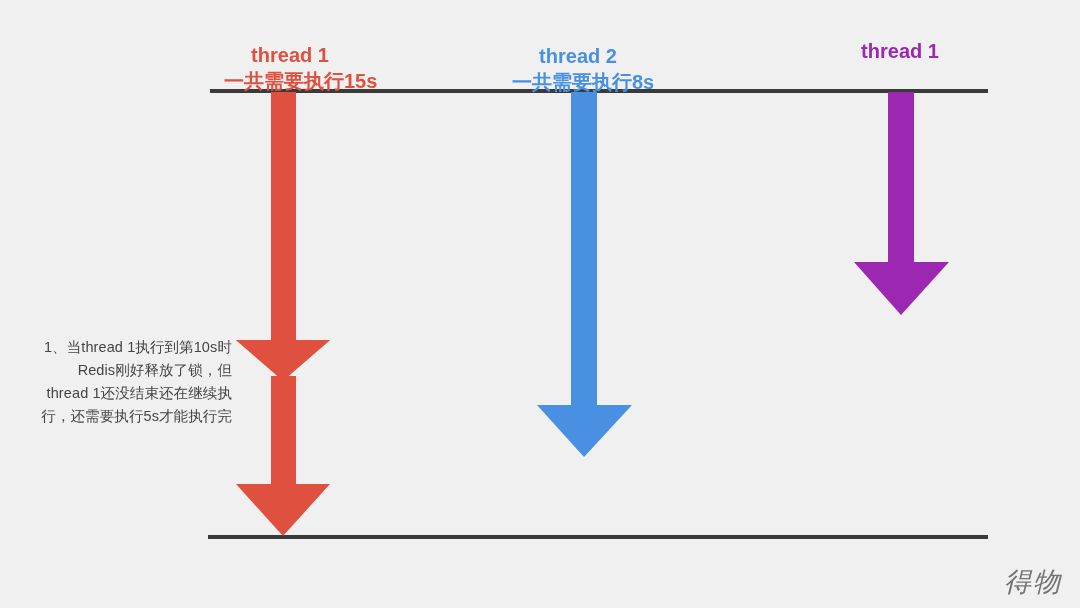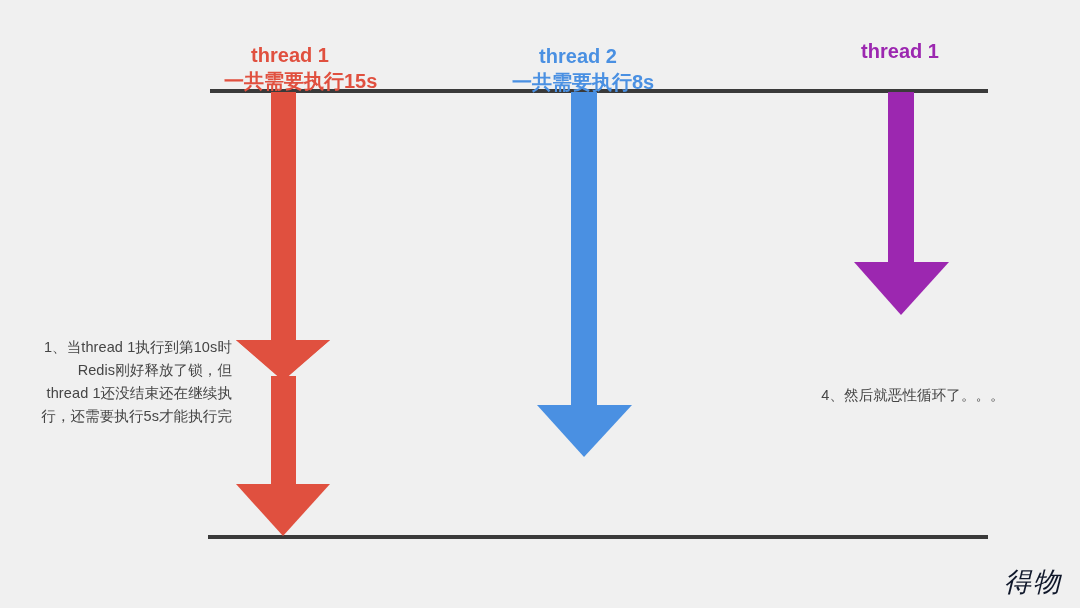--- a/index.html
+++ b/index.html
@@ -72,21 +72,21 @@
     top: 384px;
     width: 226px;
     text-align: center;
   }
   #watermark {
     position: absolute;
     right: 18px;
     bottom: 8px;
     font-family: "DejaVu Serif", "Liberation Serif", serif;
     font-size: 27px;
-    color: #0f172a;
+    color: #737373;
     letter-spacing: 2px;
     font-style: italic;
     user-select: none;
   }
 </style>
 </head>
 <body>
 
 <div id="canvas">
 
@@ -126,17 +126,16 @@
   </div>
 
   <div class="thread-label" id="label-thread-3">
     <span class="t-name">thread 1</span>
   </div>
 
   <div class="annotation" id="note-1">1、当thread 1执行到第10s时Redis刚好释放了锁，但thread 1还没结束还在继续执行，还需要执行5s才能执行完</div>
 
 
 
-  <div class="annotation" id="note-4">4、然后就恶性循环了。。。</div>
 
   <div id="watermark">得物</div>
 
 </div>
 
 </body></html>

